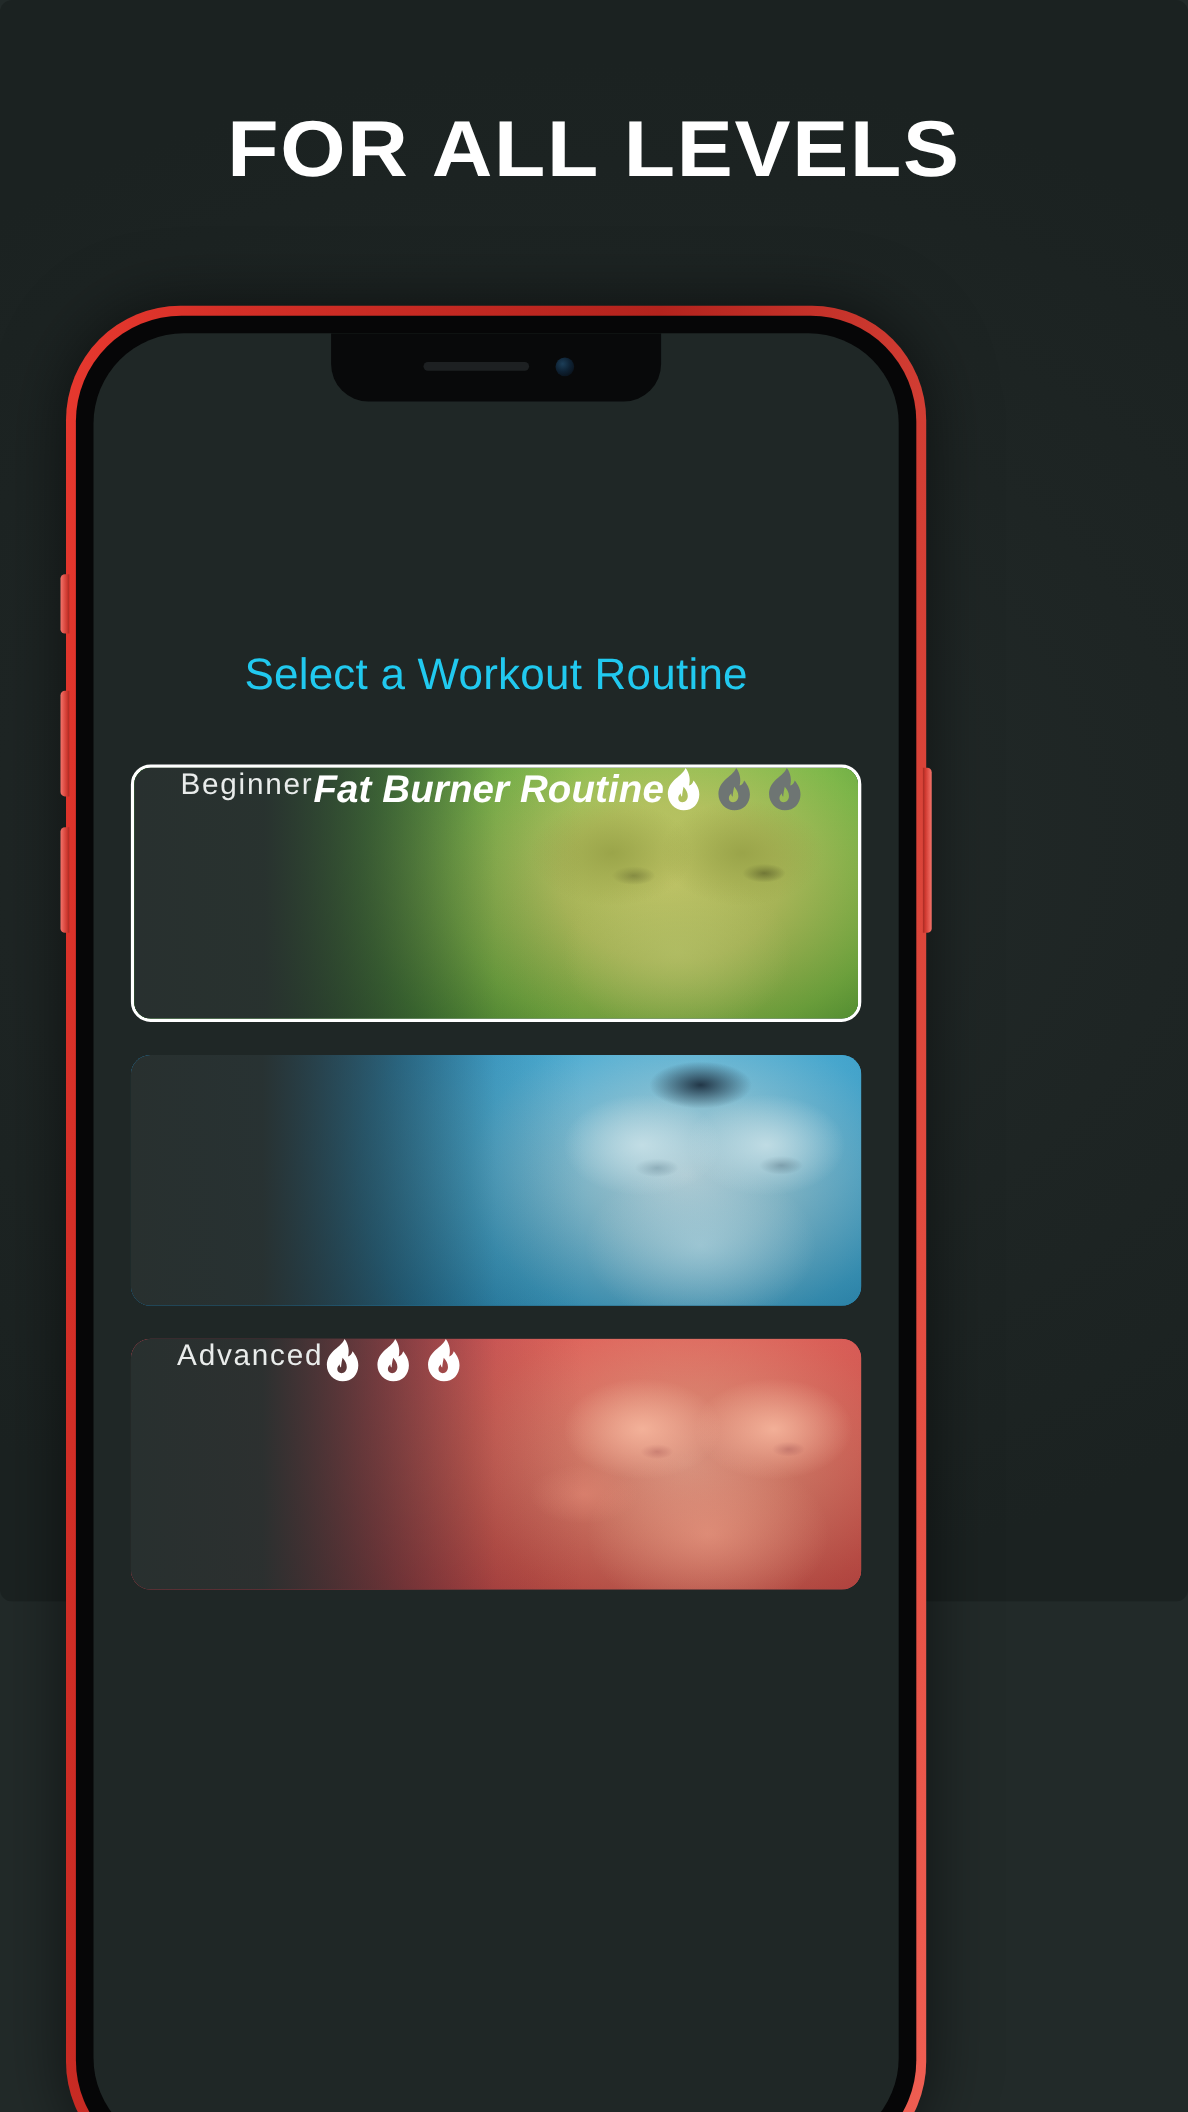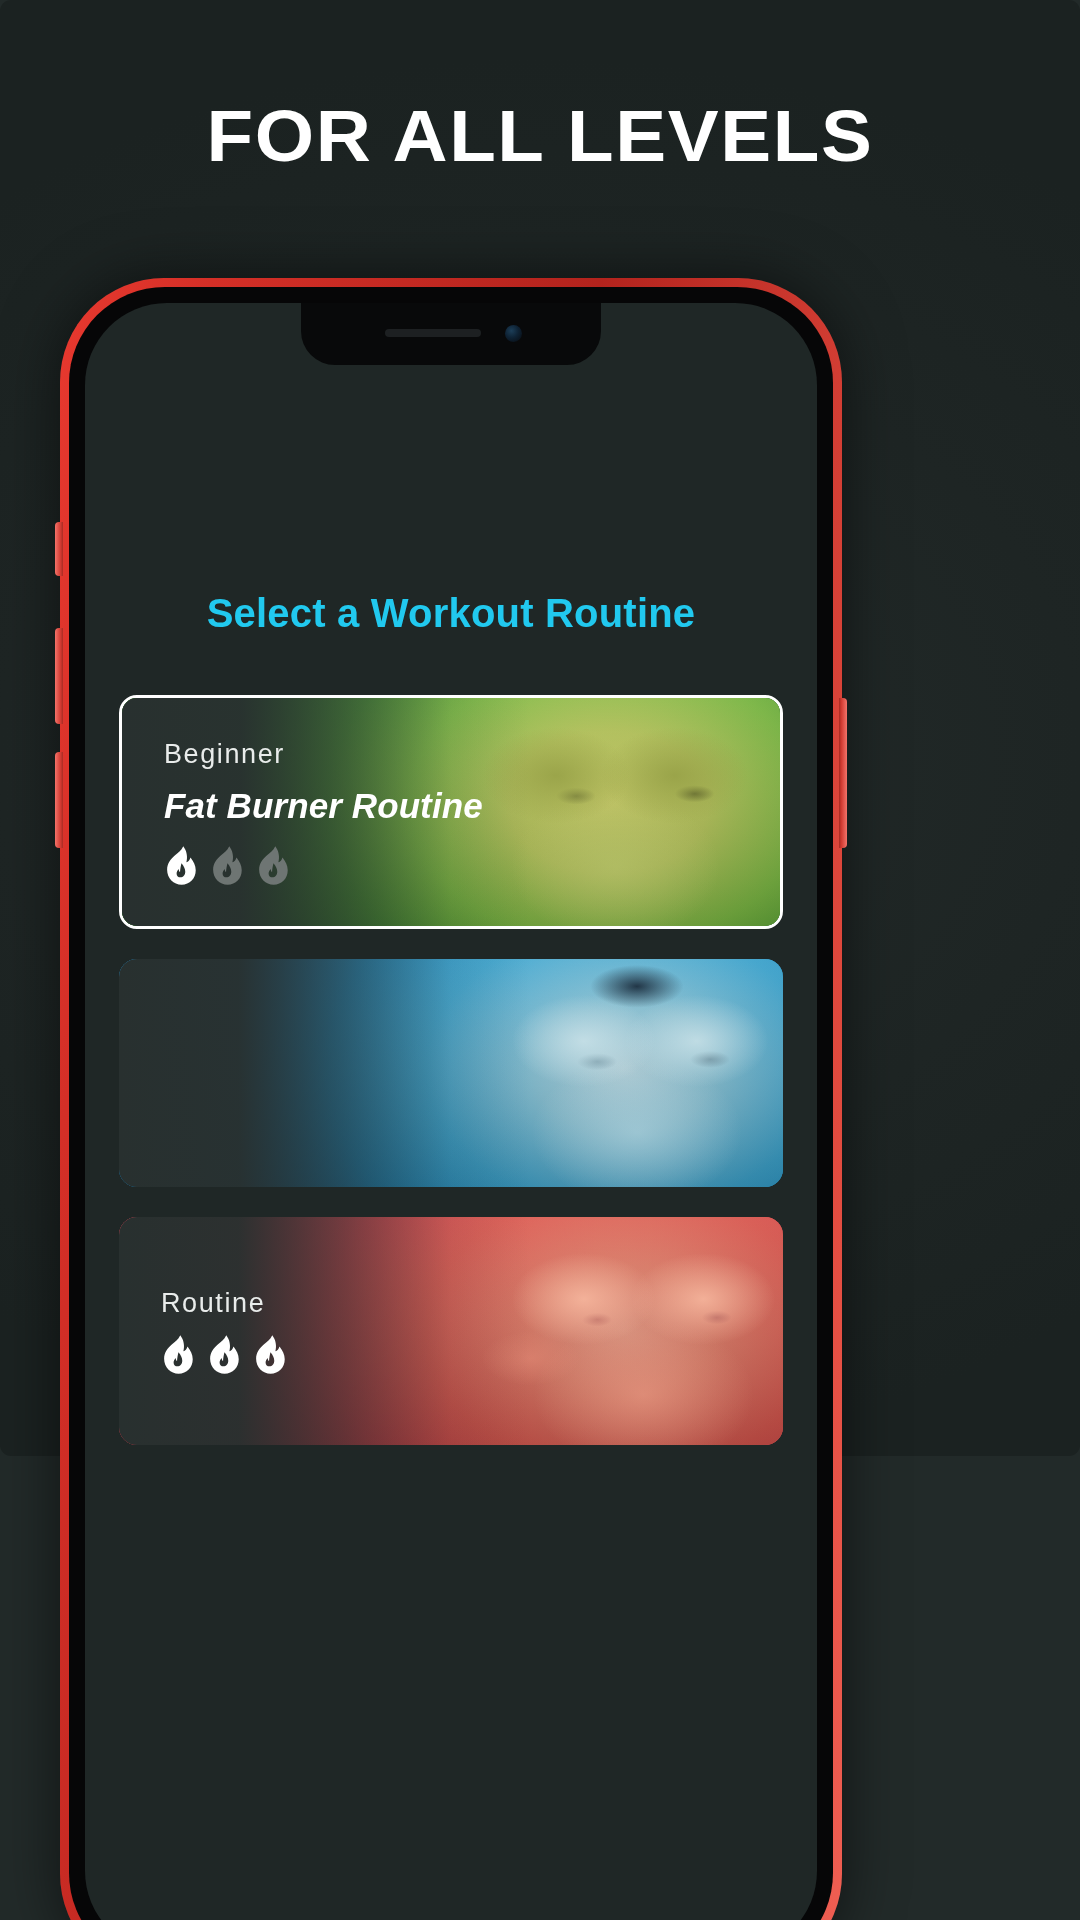--- a/index.html
+++ b/index.html
@@ -105,21 +105,21 @@
   .app {
     position:absolute; inset:0;
     padding:0 34px;
   }
   .section-title {
     position:absolute;
     top:288px; left:0; width:100%;
     text-align:center;
     color:#21c9ef;
     font-size:40px;
-    font-weight:700;
+    font-weight:400;
     letter-spacing:.2px;
   }
 
   .card-list {
     position:absolute;
     top:392px; left:34px; right:34px;
   }
 
   .card {
     position:relative;
@@ -197,21 +197,21 @@
       radial-gradient(ellipse 3% 4% at 90% 44%, rgba(140,50,55,.8) 0%, rgba(0,0,0,0) 75%),
       radial-gradient(ellipse 3% 4% at 72% 45%, rgba(140,50,55,.6) 0%, rgba(0,0,0,0) 75%),
       radial-gradient(ellipse 23% 46% at 79% 78%, rgba(244,164,140,.55) 0%, rgba(0,0,0,0) 72%),
       radial-gradient(ellipse 10% 16% at 62% 62%, rgba(230,140,120,.5) 0%, rgba(0,0,0,0) 74%),
       linear-gradient(175deg, rgba(255,255,255,.07) 0%, rgba(0,0,0,.22) 100%);
   }
 
   .card-body {
     position:absolute;
     left:42px; top:0; bottom:0;
-    display:flex; flex-direction:column; justify-content:center;
+    display:flex; flex-direction:row; justify-content:center;
     z-index:3;
   }
   .card-level {
     color:#e9eceb;
     font-size:27px;
     font-weight:400;
     letter-spacing:1.6px;
     margin-bottom:16px;
   }
   .card-name {
@@ -282,21 +282,21 @@
 
             <div class="card">
               <div class="card-art art-blue"></div>
               <div class="card-fade"></div>
             </div>
 
             <div class="card">
               <div class="card-art art-red"></div>
               <div class="card-fade"></div>
               <div class="card-body">
-                <div class="card-level">Routine</div>
+                <div class="card-level">Advanced</div>
                 <div class="flames">
                   <span class="flame">
                       <svg viewBox="0 0 24 28" xmlns="http://www.w3.org/2000/svg">
                         <path fill="#ffffff" d="M13.6 0C12.2 3.2 9.9 4.6 7.6 6.6 4.6 9.2 2.2 12.3 2.2 16.6c0 6 4.6 10.6 10.2 10.6 5.8 0 10-4.3 10-10.2 0-3.6-1.6-6.3-3.7-9-.5 1.9-1.6 3-2.9 3.3 1-3.7.4-7.8-2.2-11.3zM12.3 12.1c1.7 2 2.7 3.8 2.7 5.9 0 2.4-1.5 4-3.4 4-1.5 0-2.7-1-2.7-2.6 0-1.3.7-2.2 1.6-3.2-.1 1 .2 1.8.8 2.2.2-2.6.6-4.4 1-6.3z"></path>
                       </svg>
                     </span>
                   <span class="flame">
                       <svg viewBox="0 0 24 28" xmlns="http://www.w3.org/2000/svg">
                         <path fill="#ffffff" d="M13.6 0C12.2 3.2 9.9 4.6 7.6 6.6 4.6 9.2 2.2 12.3 2.2 16.6c0 6 4.6 10.6 10.2 10.6 5.8 0 10-4.3 10-10.2 0-3.6-1.6-6.3-3.7-9-.5 1.9-1.6 3-2.9 3.3 1-3.7.4-7.8-2.2-11.3zM12.3 12.1c1.7 2 2.7 3.8 2.7 5.9 0 2.4-1.5 4-3.4 4-1.5 0-2.7-1-2.7-2.6 0-1.3.7-2.2 1.6-3.2-.1 1 .2 1.8.8 2.2.2-2.6.6-4.4 1-6.3z"></path>
                       </svg>

